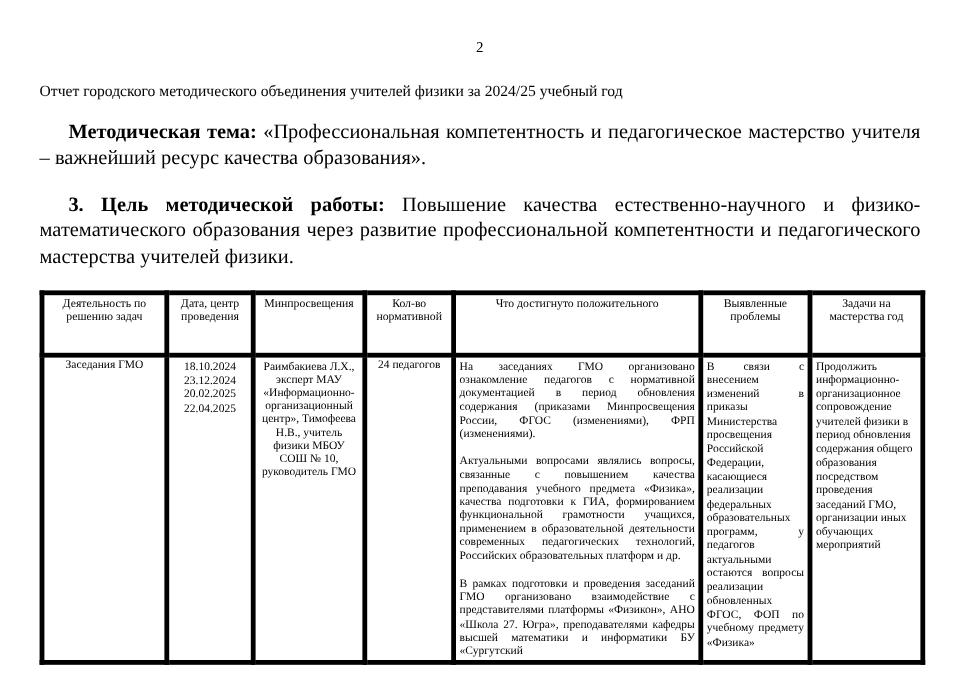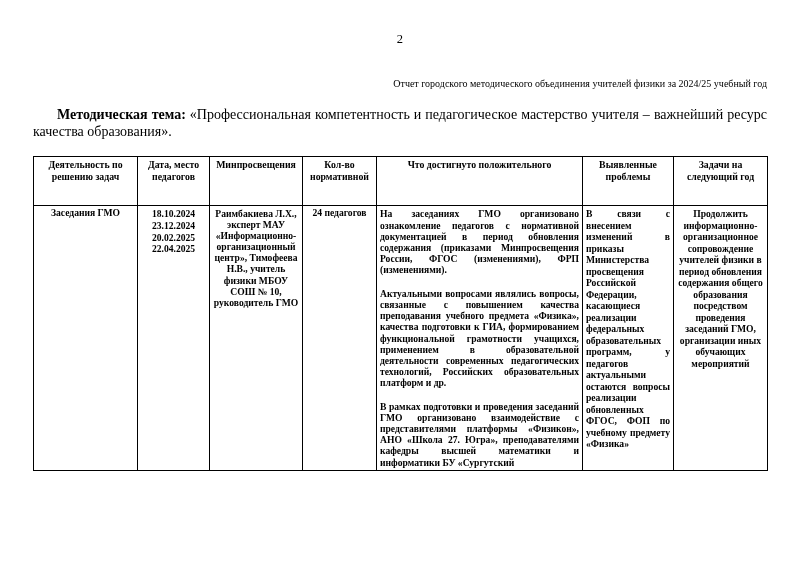--- a/index.html
+++ b/index.html
@@ -22,27 +22,27 @@
     padding: 0 33px;
   }
   .page-number {
     text-align: center;
     font-size: 12.5px;
     line-height: 1;
     padding-top: 33px;
     letter-spacing: 0.2px;
   }
   .doc-title {
-    text-align: right;
-    font-size: 10px;
+    text-align: left;
+    font-size: 13px;
     line-height: 1.2;
-    margin-top: 32px;
+    margin-top: 22px;
   }
   .para {
-    font-size: 14px;
+    font-size: 17px;
     line-height: 1.28;
     text-align: justify;
     text-justify: inter-word;
     margin-top: 16px;
     text-indent: 24px;
     hyphens: manual;
   }
   .para.second {
     margin-top: 13px;
   }
@@ -51,24 +51,24 @@
   }
   table.report {
     width: 100%;
     border-collapse: collapse;
     table-layout: fixed;
     margin-top: 15px;
     font-size: 9.6px;
     line-height: 1.12;
   }
   table.report td, table.report th {
-    border: 1px solid #000000;
+    border: 4px solid #000000;
     vertical-align: top;
     padding: 2px 3px 2px 3px;
-    font-weight: bold;
+    font-weight: normal;
   }
   thead th {
     text-align: center;
     vertical-align: top;
     font-size: 9.8px;
     line-height: 1.18;
     padding-top: 3px;
     height: 44px;
   }
   td.task-span {
@@ -97,21 +97,21 @@
     padding-right: 4px;
   }
   td.c-problems {
     text-align: justify;
     text-justify: inter-word;
     line-height: 1.2;
     padding-left: 3px;
     padding-right: 3px;
   }
   td.c-tasks {
-    text-align: center;
+    text-align: left;
     line-height: 1.2;
     padding-left: 3px;
     padding-right: 2px;
   }
   .cell-block {
     display: block;
   }
   .cell-block + .cell-block {
     margin-top: 12px;
   }
@@ -121,40 +121,41 @@
 <body>
 
 <div class="page">
 
   <div class="page-number">2</div>
 
   <div class="doc-title">Отчет городского методического объединения учителей физики за 2024/25 учебный год</div>
 
   <p class="para"><b>Методическая тема:</b><span> «Профессиональная компетентность и педагогическое мастерство учителя – важнейший ресурс качества образования».</span></p>
 
+  <p class="para second"><b>3. Цель методической работы:</b><span> Повышение качества естественно-научного и физико-математического образования через развитие профессиональной компетентности и педагогического мастерства учителей физики.</span></p>
 
   <table class="report">
     <colgroup>
       <col style="width:104px">
       <col style="width:72px">
       <col style="width:93px">
       <col style="width:74px">
       <col style="width:206px">
       <col style="width:91px">
       <col style="width:94px">
     </colgroup>
     <thead>
       <tr>
         <th>Деятельность по решению задач</th>
-        <th>Дата, место педагогов</th>
+        <th>Дата, центр проведения</th>
         <th>Минпросвещения</th>
         <th>Кол-во нормативной</th>
         <th>Что достигнуто положительного</th>
         <th>Выявленные проблемы</th>
-        <th>Задачи на следующий год</th>
+        <th>Задачи на мастерства год</th>
       </tr>
     </thead>
     <tbody>
       <tr>
         <td class="c-activity">Заседания ГМО</td>
         <td class="c-date nowrapline">18.10.2024
 23.12.2024
 20.02.2025
 22.04.2025</td>
         <td class="c-resp">Раимбакиева Л.Х., эксперт МАУ «Информационно-организационный центр», Тимофеева Н.В., учитель физики МБОУ СОШ № 10, руководитель ГМО</td>

